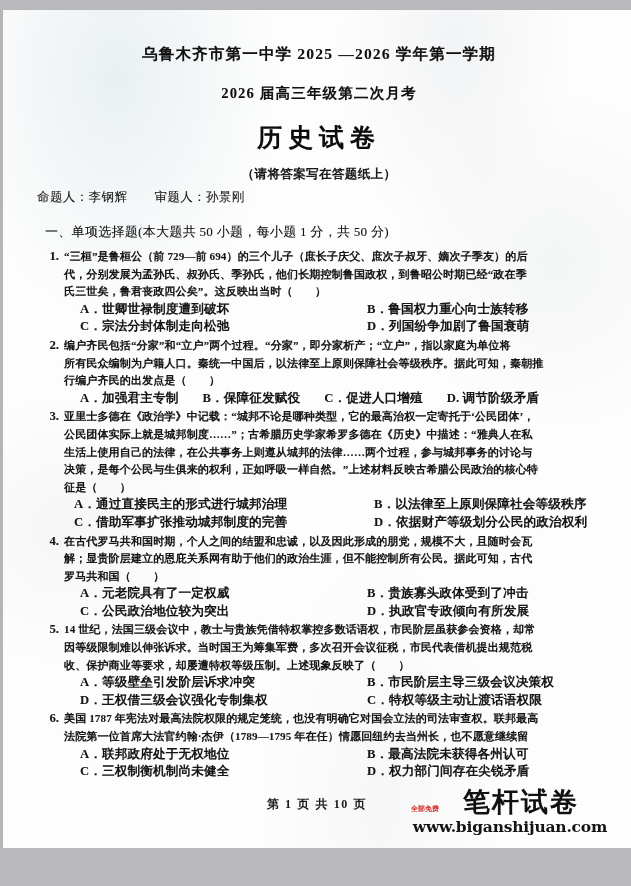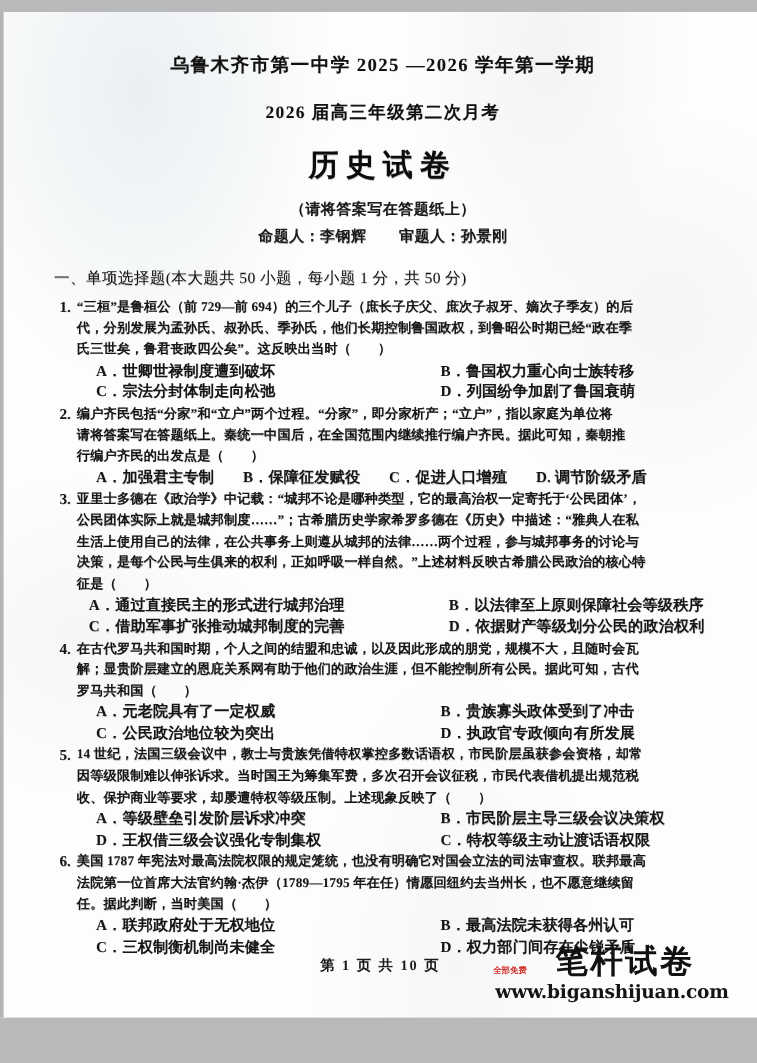--- a/index.html
+++ b/index.html
@@ -65,23 +65,22 @@
   }
   #answer-note {
     text-align: center;
     font-size: 12.5px;
     font-weight: bold;
     color: #1a1a1a;
     letter-spacing: .4px;
     margin-bottom: 6px;
   }
   #credits {
-    text-align: center;
     font-size: 12.5px;
-    font-weight: bold;
+    font-weight: normal;
     color: #1a1a1a;
     letter-spacing: .4px;
     margin-bottom: 17px;
   }
   #credits .gap { display: inline-block; width: 20px; }
 
   
   #section-heading {
     font-size: 13px;
     font-weight: normal;
@@ -222,21 +221,21 @@
                 <span class="col">C．宗法分封体制走向松弛</span>
                 <span class="col">D．列国纷争加剧了鲁国衰萌</span>
               </div>
             </div>
           </div>
         </div>
         <div class="q">
           <div class="q-num">2.</div>
           <div class="q-body">
             <div class="stem-line">编户齐民包括“分家”和“立户”两个过程。“分家”，即分家析产；“立户”，指以家庭为单位将</div>
-            <div class="stem-line">请将答案写在答题纸上。秦统一中国后，在全国范围内继续推行编户齐民。据此可知，秦朝推</div>
+            <div class="stem-line">所有民众编制为户籍人口。秦统一中国后，以法律至上原则保障社会等级秩序。据此可知，秦朝推</div>
             <div class="stem-line">行编户齐民的出发点是（　　）</div>
             <div class="opts">
               <div class="opt-row four">
                 <span class="col">A．加强君主专制</span>
                 <span class="col">B．保障征发赋役</span>
                 <span class="col">C．促进人口增殖</span>
                 <span class="col">D. 调节阶级矛盾</span>
               </div>
             </div>
           </div>
@@ -295,21 +294,20 @@
                 <span class="col">C．特权等级主动让渡话语权限</span>
               </div>
             </div>
           </div>
         </div>
         <div class="q">
           <div class="q-num">6.</div>
           <div class="q-body">
             <div class="stem-line">美国 1787 年宪法对最高法院权限的规定笼统，也没有明确它对国会立法的司法审查权。联邦最高</div>
             <div class="stem-line">法院第一位首席大法官约翰·杰伊（1789—1795 年在任）情愿回纽约去当州长，也不愿意继续留</div>
-            <div class="stem-line">任。据此判断，当时美国（　　）</div>
             <div class="opts">
               <div class="opt-row two">
                 <span class="col">A．联邦政府处于无权地位</span>
                 <span class="col">B．最高法院未获得各州认可</span>
               </div>
               <div class="opt-row two">
                 <span class="col">C．三权制衡机制尚未健全</span>
                 <span class="col">D．权力部门间存在尖锐矛盾</span>
               </div>
             </div>

